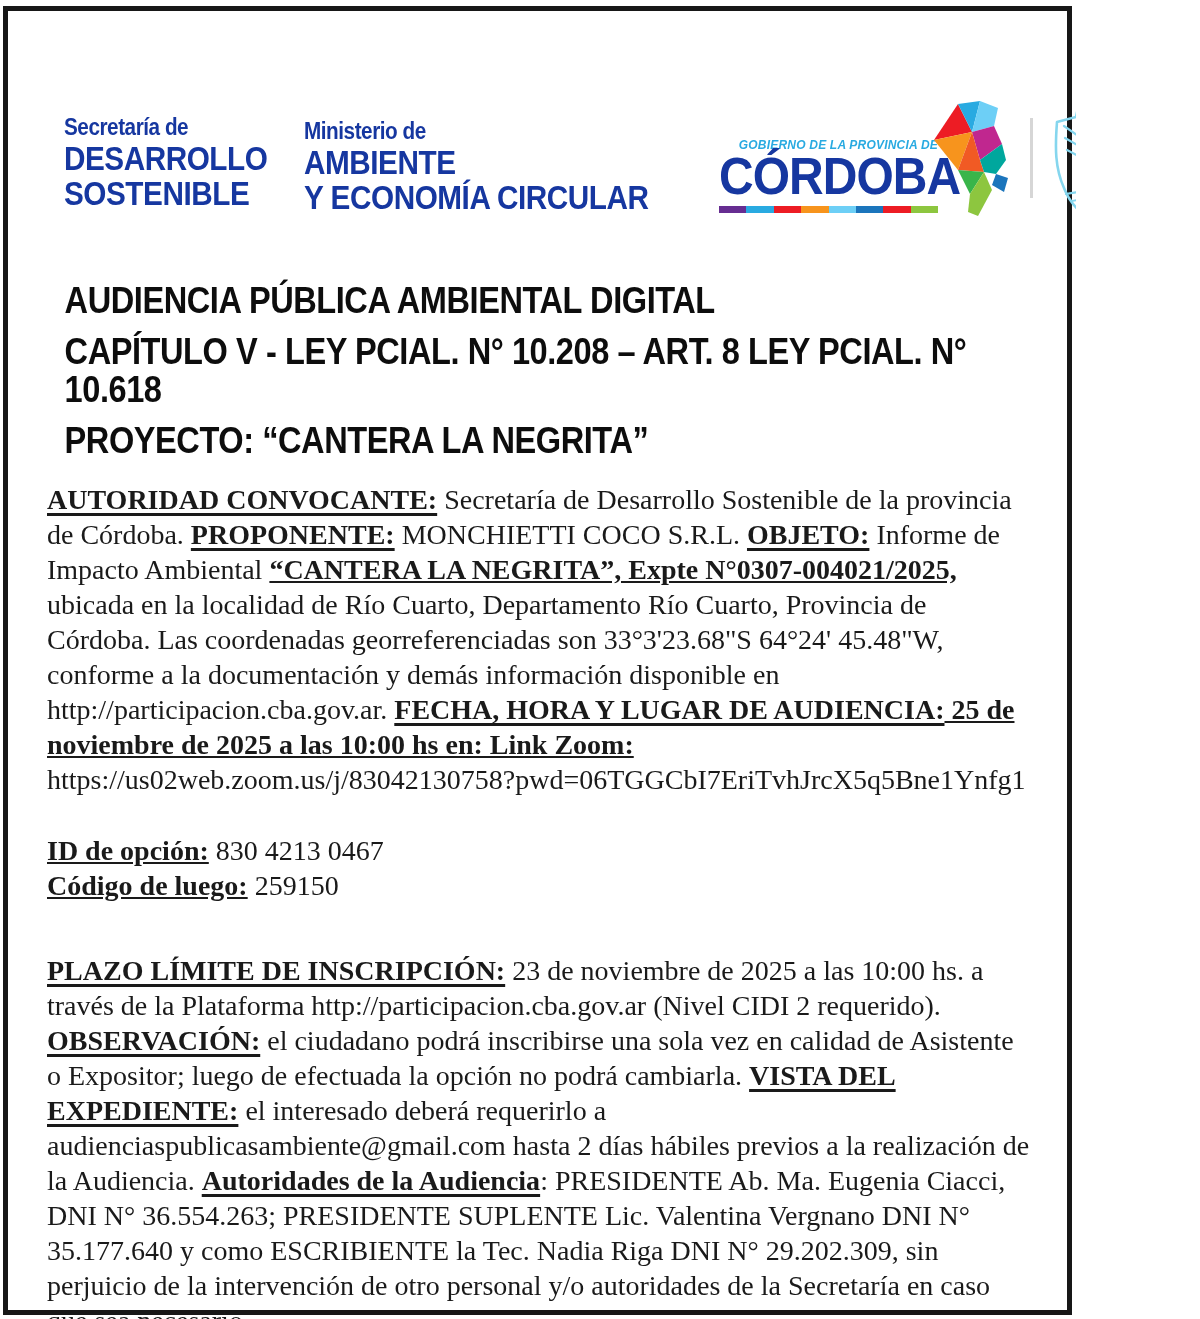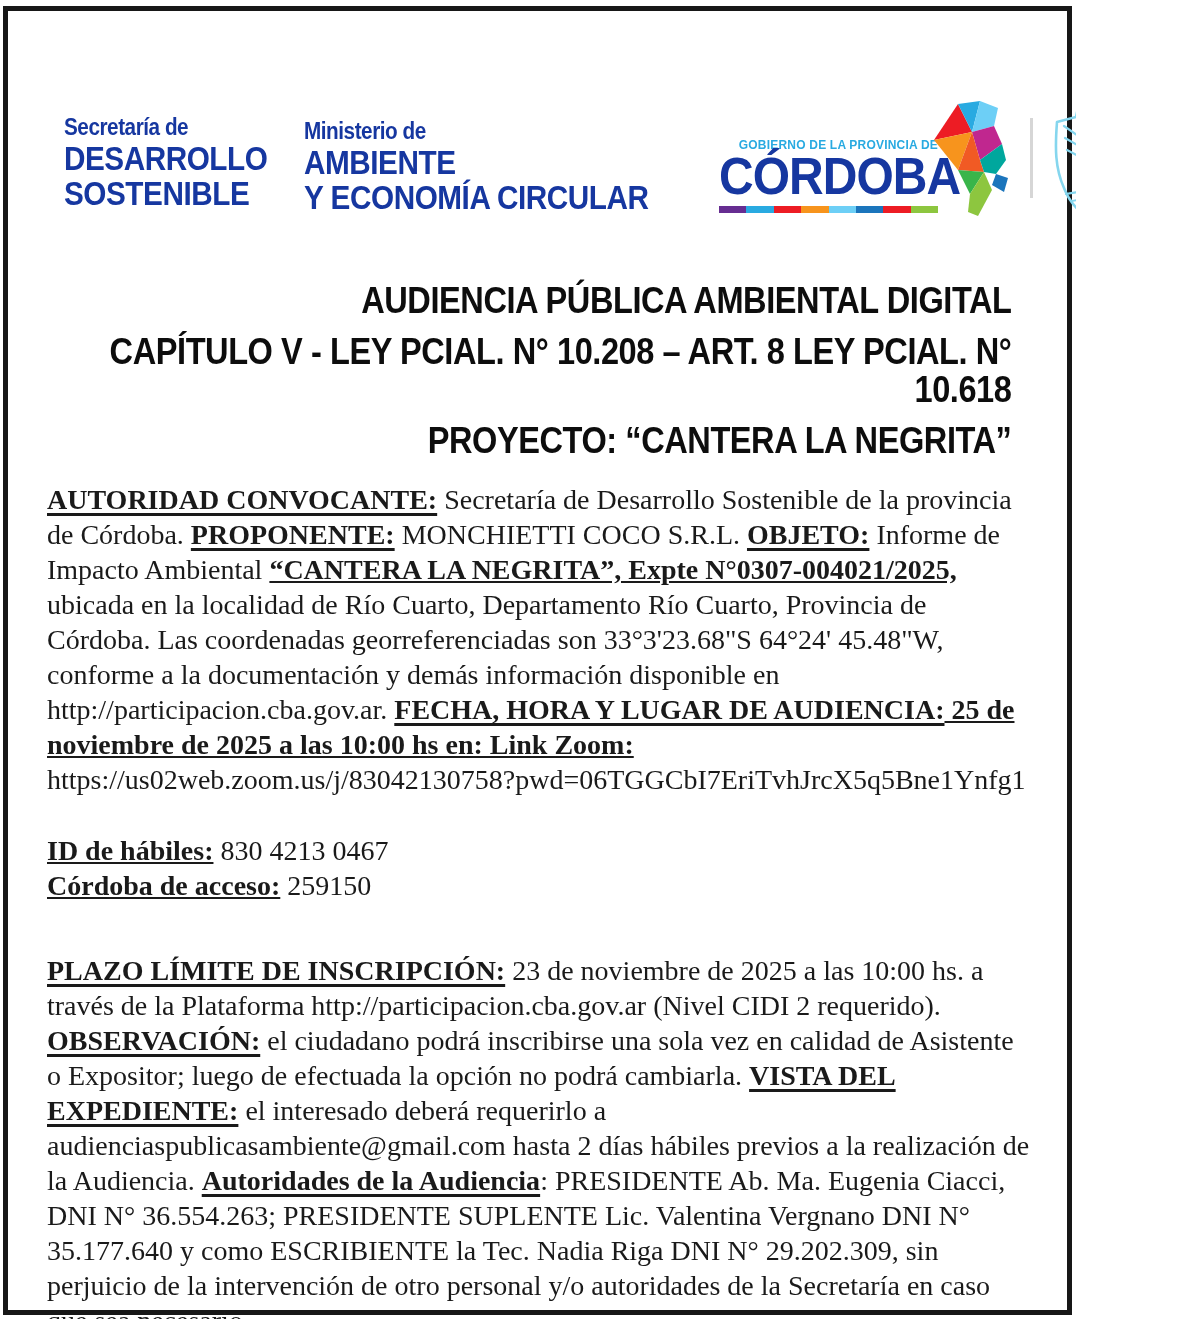--- a/index.html
+++ b/index.html
@@ -15,32 +15,32 @@
   
   .gov-sans { font-family:"Liberation Sans", sans-serif; font-weight:700; color:var(--navy); }
   .logo-block { position:absolute; transform:scaleX(0.9); transform-origin:left top; white-space:nowrap; }
   .logo-small { font-size:23px; letter-spacing:-0.5px; }
   .logo-big   { font-size:33px; letter-spacing:-0.5px; line-height:35px; }
   .logo-sds { left:64px; top:114px; }
   .logo-min { left:304px; top:118px; }
 
   .cordoba-text { position:absolute; left:719px; top:138px; width:222px; }
   .cordoba-small { font-family:"Liberation Sans", sans-serif; font-weight:700; font-size:12px;
-                   color:var(--cyan); text-align:right; letter-spacing:0.2px; padding-right:3px; }
+                   color:var(--cyan); text-align:right; letter-spacing:0.2px; padding-right:3px;font-style:italic; }
   .cordoba-big { font-family:"Liberation Sans", sans-serif; font-weight:700; font-size:51px;
                  color:var(--navy); letter-spacing:-1px; line-height:50px;
                  transform:scaleX(0.94); transform-origin:left top; }
   .cordoba-stripe { display:flex; height:7px; margin-top:4px; width:219px; }
 
   .map-svg { position:absolute; left:918px; top:98px; }
   .divider { position:absolute; left:1030px; top:118px; width:3px; height:80px; background:#d6d6d6; }
   .crest-svg { position:absolute; left:1048px; top:102px; }
 
   
-  .titles { position:absolute; left:0; right:0; top:282px; text-align:right;
+  .titles { position:absolute; left:0; right:0; top:282px; text-align:left;
             font-family:"Liberation Sans", sans-serif; }
   .title-line { font-weight:700; font-size:37px; line-height:38px; margin-bottom:13px;
                 color:#0d0d0d; letter-spacing:-0.5px;
                 transform:scaleX(0.88); transform-origin:center top; }
 
   
   .bodytext { position:absolute; left:47px; right:44px; top:482px; }
   .bodytext p { margin:0; font-size:28px; line-height:35px; }
   .b { font-weight:bold;text-decoration:underline; }
   .u { text-decoration-thickness:2.5px; text-underline-offset:4px; }
@@ -112,18 +112,18 @@
 
   <section class="titles">
     <div class="title-line">AUDIENCIA PÚBLICA AMBIENTAL DIGITAL</div>
     <div class="title-line">CAPÍTULO V - LEY PCIAL. N° 10.208 – ART. 8 LEY PCIAL. N° 10.618</div>
     <div class="title-line">PROYECTO: “CANTERA LA NEGRITA”</div>
   </section>
 
   <section class="bodytext">
     <p><span class="b u">AUTORIDAD CONVOCANTE:</span><span> Secretaría de Desarrollo Sostenible de la provincia de Córdoba. </span><span class="b u">PROPONENTE:</span><span> MONCHIETTI COCO S.R.L. </span><span class="b u">OBJETO:</span><span> Informe de Impacto Ambiental </span><span class="b">“CANTERA LA NEGRITA”, Expte N°0307-004021/2025,</span><span> ubicada en la localidad de Río Cuarto, Departamento Río Cuarto, Provincia de Córdoba. Las coordenadas georreferenciadas son 33°3'23.68"S 64°24' 45.48"W, conforme a la documentación y demás información disponible en http://participacion.cba.gov.ar. </span><span class="b u">FECHA, HORA Y LUGAR DE AUDIENCIA:</span><span class="b"> 25 de noviembre de 2025 a las 10:00 hs en: Link Zoom:</span><span> https://us02web.zoom.us/j/83042130758?pwd=06TGGCbI7EriTvhJrcX5q5Bne1Ynfg1</span></p>
 
-    <p class="meeting"><span class="b">ID de hábiles:</span><span> 830 4213 0467</span></p>
-    <p><span class="b">Córdoba de acceso:</span><span> 259150</span></p>
+    <p class="meeting"><span class="b">ID de opción:</span><span> 830 4213 0467</span></p>
+    <p><span class="b">Código de luego:</span><span> 259150</span></p>
 
     <p class="p3"><span class="b u">PLAZO LÍMITE DE INSCRIPCIÓN:</span><span> 23 de noviembre de 2025 a las 10:00 hs. a través de la Plataforma http://participacion.cba.gov.ar (Nivel CIDI 2 requerido). </span><span class="b u">OBSERVACIÓN:</span><span> el ciudadano podrá inscribirse una sola vez en calidad de Asistente o Expositor; luego de efectuada la opción no podrá cambiarla. </span><span class="b u">VISTA DEL EXPEDIENTE:</span><span> el interesado deberá requerirlo a audienciaspublicasambiente@gmail.com hasta 2 días hábiles previos a la realización de la Audiencia. </span><span class="b u">Autoridades de la Audiencia</span><span>: PRESIDENTE Ab. Ma. Eugenia Ciacci, DNI N° 36.554.263; PRESIDENTE SUPLENTE Lic. Valentina Vergnano DNI N° 35.177.640 y como ESCRIBIENTE la Tec. Nadia Riga DNI N° 29.202.309, sin perjuicio de la intervención de otro personal y/o autoridades de la Secretaría en caso que sea necesario.</span></p>
   </section>
 </div>
 
 </body></html>

